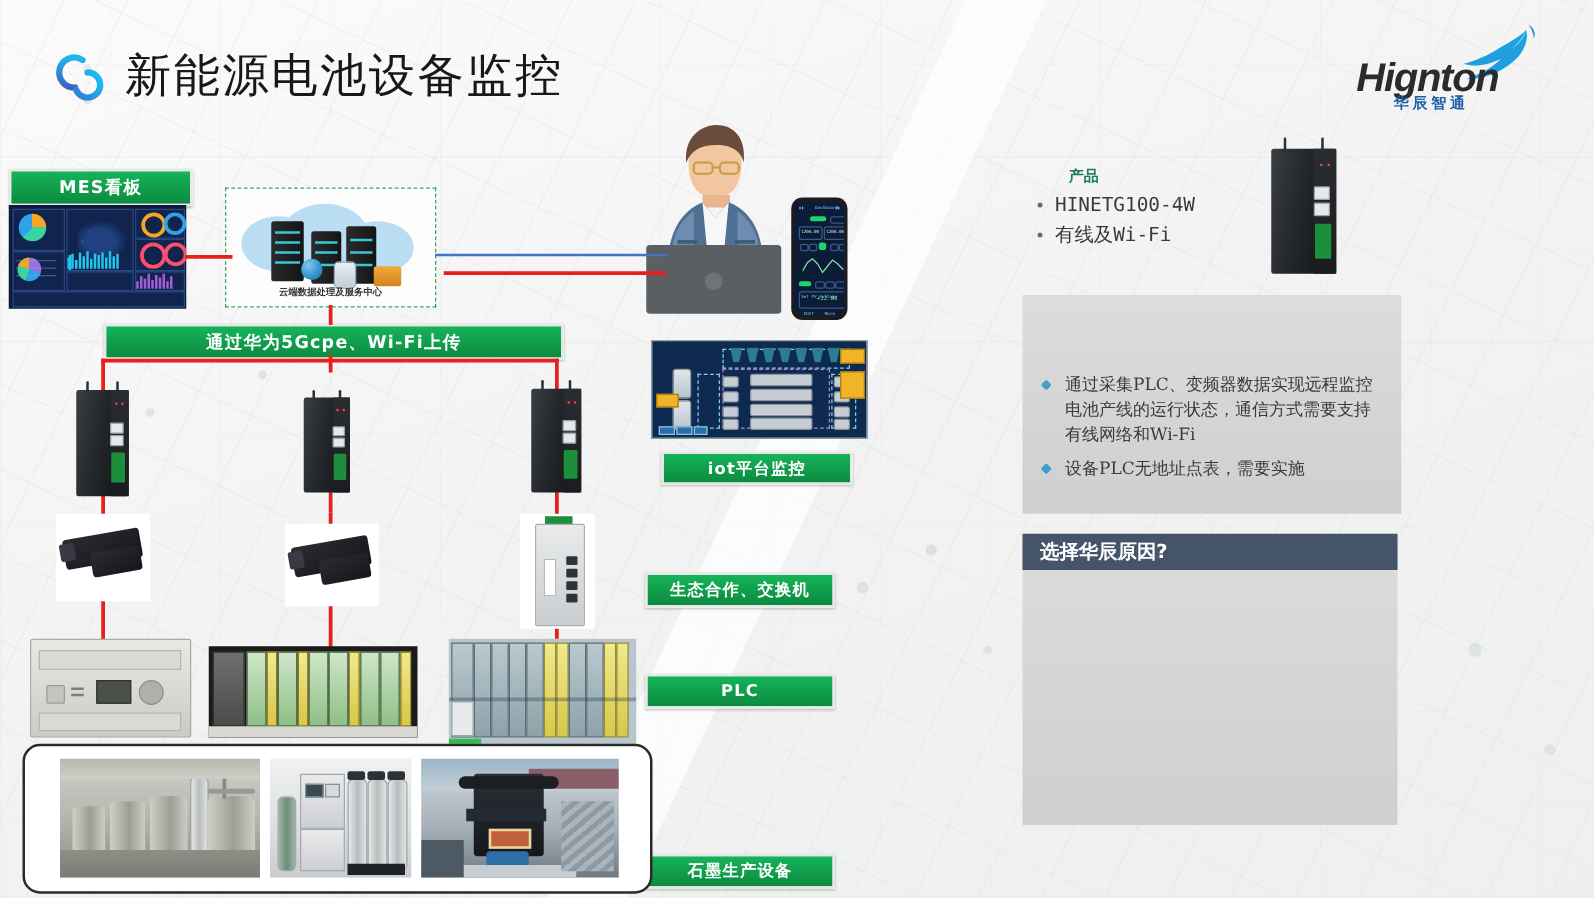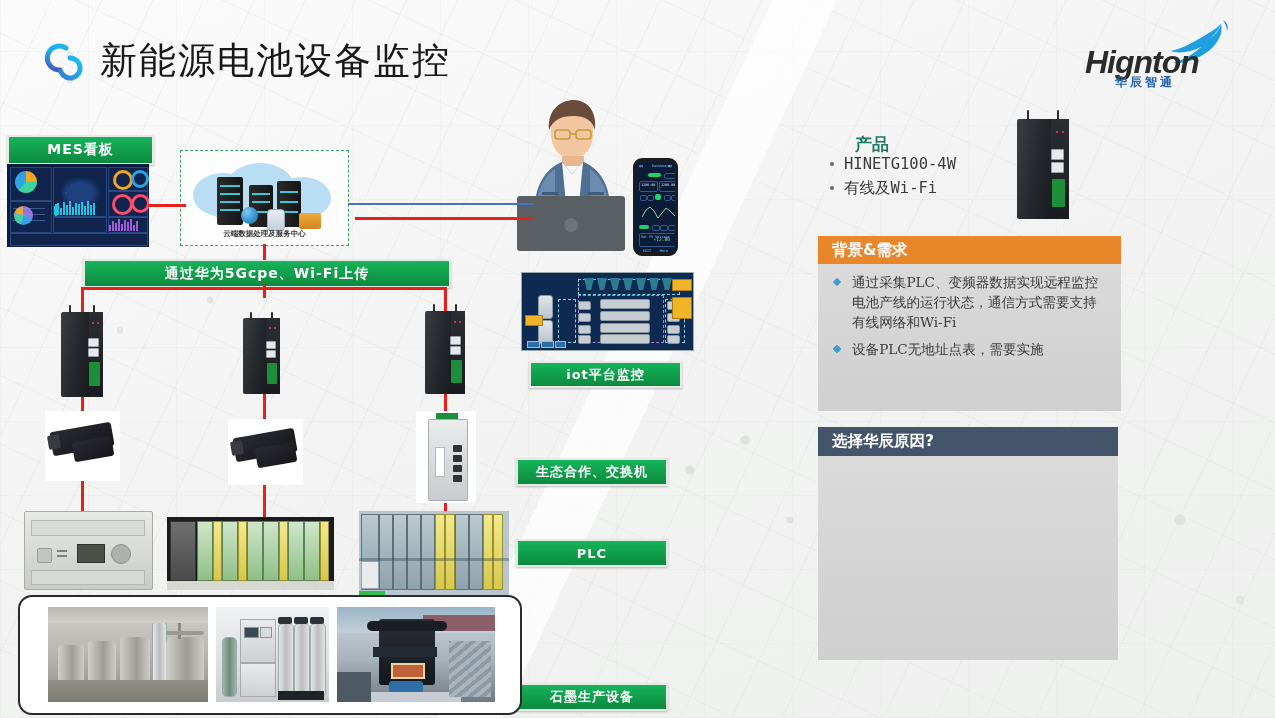--- a/index.html
+++ b/index.html
@@ -131,32 +131,32 @@
   .vessel{position:absolute;background:linear-gradient(90deg,#cfcfc8,#9d9d95 55%,#cdcdc6);border-radius:4px;}
   .column{position:absolute;background:linear-gradient(90deg,#e6e7e8,#b9bcbe 50%,#e2e3e4);border-radius:5px;border:1px solid #9aa;}
   .cabinet{position:absolute;background:linear-gradient(180deg,#e9eaec,#cdd0d3);border:1px solid #a6a9ad;}
   .furnace{position:absolute;background:linear-gradient(180deg,#2b2f35,#14171b);border-radius:3px;}
 
   
   .rl{position:absolute;background:#e8201c;}
   .bl{position:absolute;background:#4472c4;}
 
   
-  .prod-title{position:absolute;font-size:17px;font-weight:bold;color:#1d7a66;
+  .prod-title{position:absolute;font-size:12px;font-weight:bold;color:#1d7a66;
     font-family:"DejaVu Serif","Liberation Serif",serif;}
   .prod-list{position:absolute;font-size:15.5px;color:#3a3a3a;line-height:24px;
     font-family:"DejaVu Sans Mono","Liberation Mono",monospace;}
   .prod-list li{list-style:none;position:relative;padding-left:16px;}
   .prod-list li:before{content:"";position:absolute;left:2px;top:10px;width:4px;height:4px;border-radius:50%;background:#6b6b6b;}
 
   .panel{position:absolute;background:linear-gradient(180deg,#dcdcdc,#cfcfcf);}
   .panel-head{position:absolute;left:0;top:0;width:100%;display:flex;align-items:center;
     color:#fff;font-weight:bold;font-size:15.5px;padding-left:14px;box-sizing:border-box;
     font-family:"DejaVu Sans","Liberation Sans",sans-serif;}
-  .panel-body{position:absolute;left:0;right:0;}
+  .panel-body{position:absolute;left:0;right:0;margin-top:26px;}
   .bullet{position:relative;padding-left:26px;margin:0 14px 0 8px;color:#3b3b3b;
     font-size:13.6px;line-height:20px;font-family:"DejaVu Serif","Liberation Serif",serif;}
   .bullet .dia{position:absolute;left:8px;top:7px;width:6px;height:6px;background:#3f9ecb;
     transform:rotate(45deg);border-radius:1px;}
 </style>
 </head>
 <body>
 
 <div class="slide">
   <div class="bg-circuit"></div>
@@ -540,21 +540,20 @@
     <div class="ant" style="right:10px;top:-9px;height:11px;"></div>
     <div class="face"></div>
     <div class="led" style="right:5px;top:12px;"></div>
       <div class="led" style="right:11px;top:12px;"></div>
     <div class="rj" style="right:5px;top:30px;width:11px;height:9px;"></div>
     <div class="rj" style="right:5px;top:43px;width:11px;height:9px;"></div>
     <div class="term" style="right:4px;top:60px;width:13px;height:28px;"></div>
   </div>
 
   <div class="panel" style="left:818px;top:236px;width:303px;height:175px;">
-    <div class="panel-head" style="height:28px;background:#E8862A;">背景&amp;需求</div>
     <div class="panel-body" style="top:36px;">
       <div class="bullet" style="margin-bottom:7px;">
         <span class="dia"></span>
         <span>通过采集PLC、变频器数据实现远程监控电池产线的运行状态，通信方式需要支持有线网络和Wi-Fi</span>
       </div>
       <div class="bullet" style="margin-bottom:7px;">
         <span class="dia"></span>
       </div>
       <div class="bullet">
         <span class="dia"></span>

